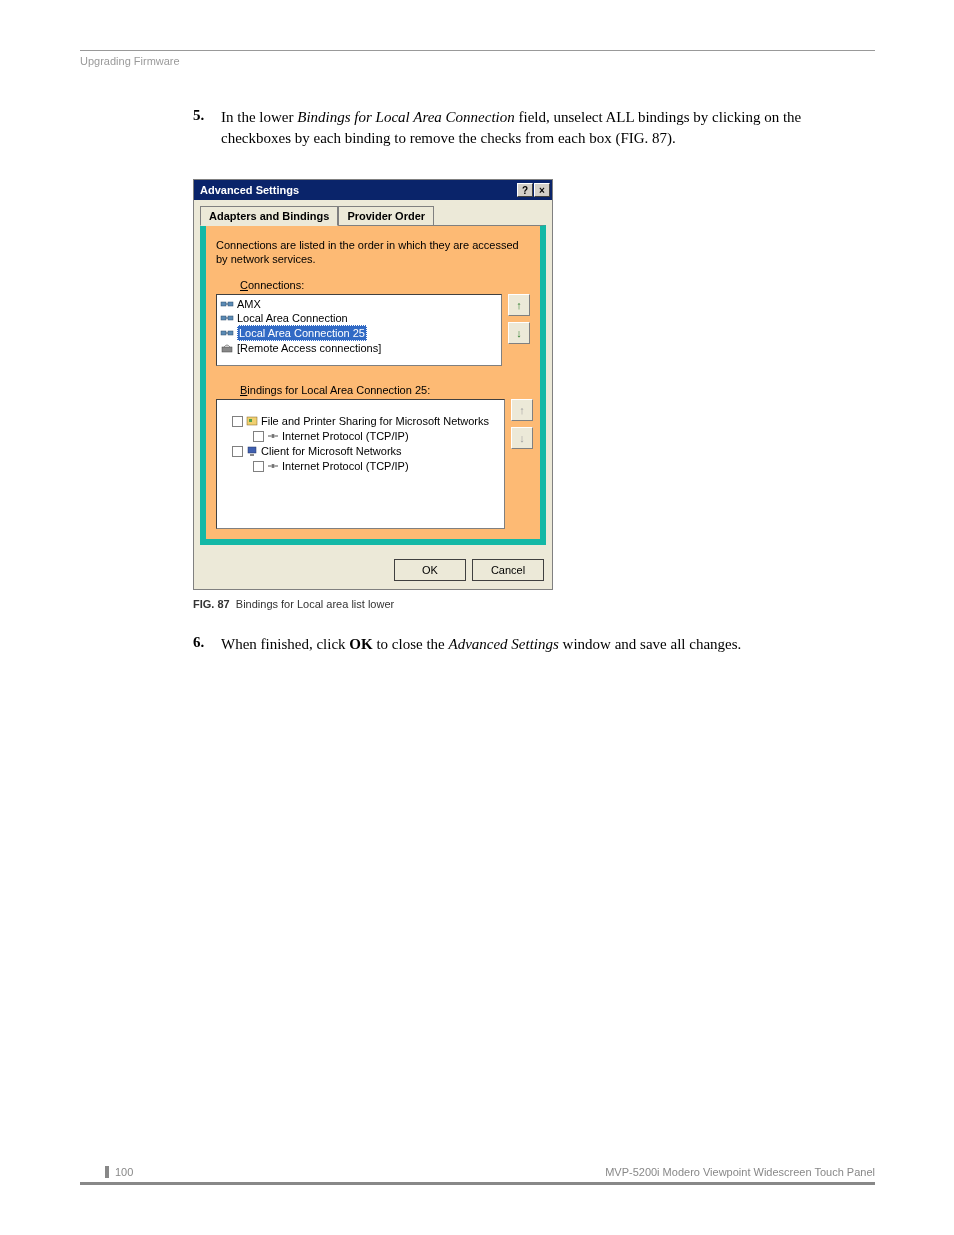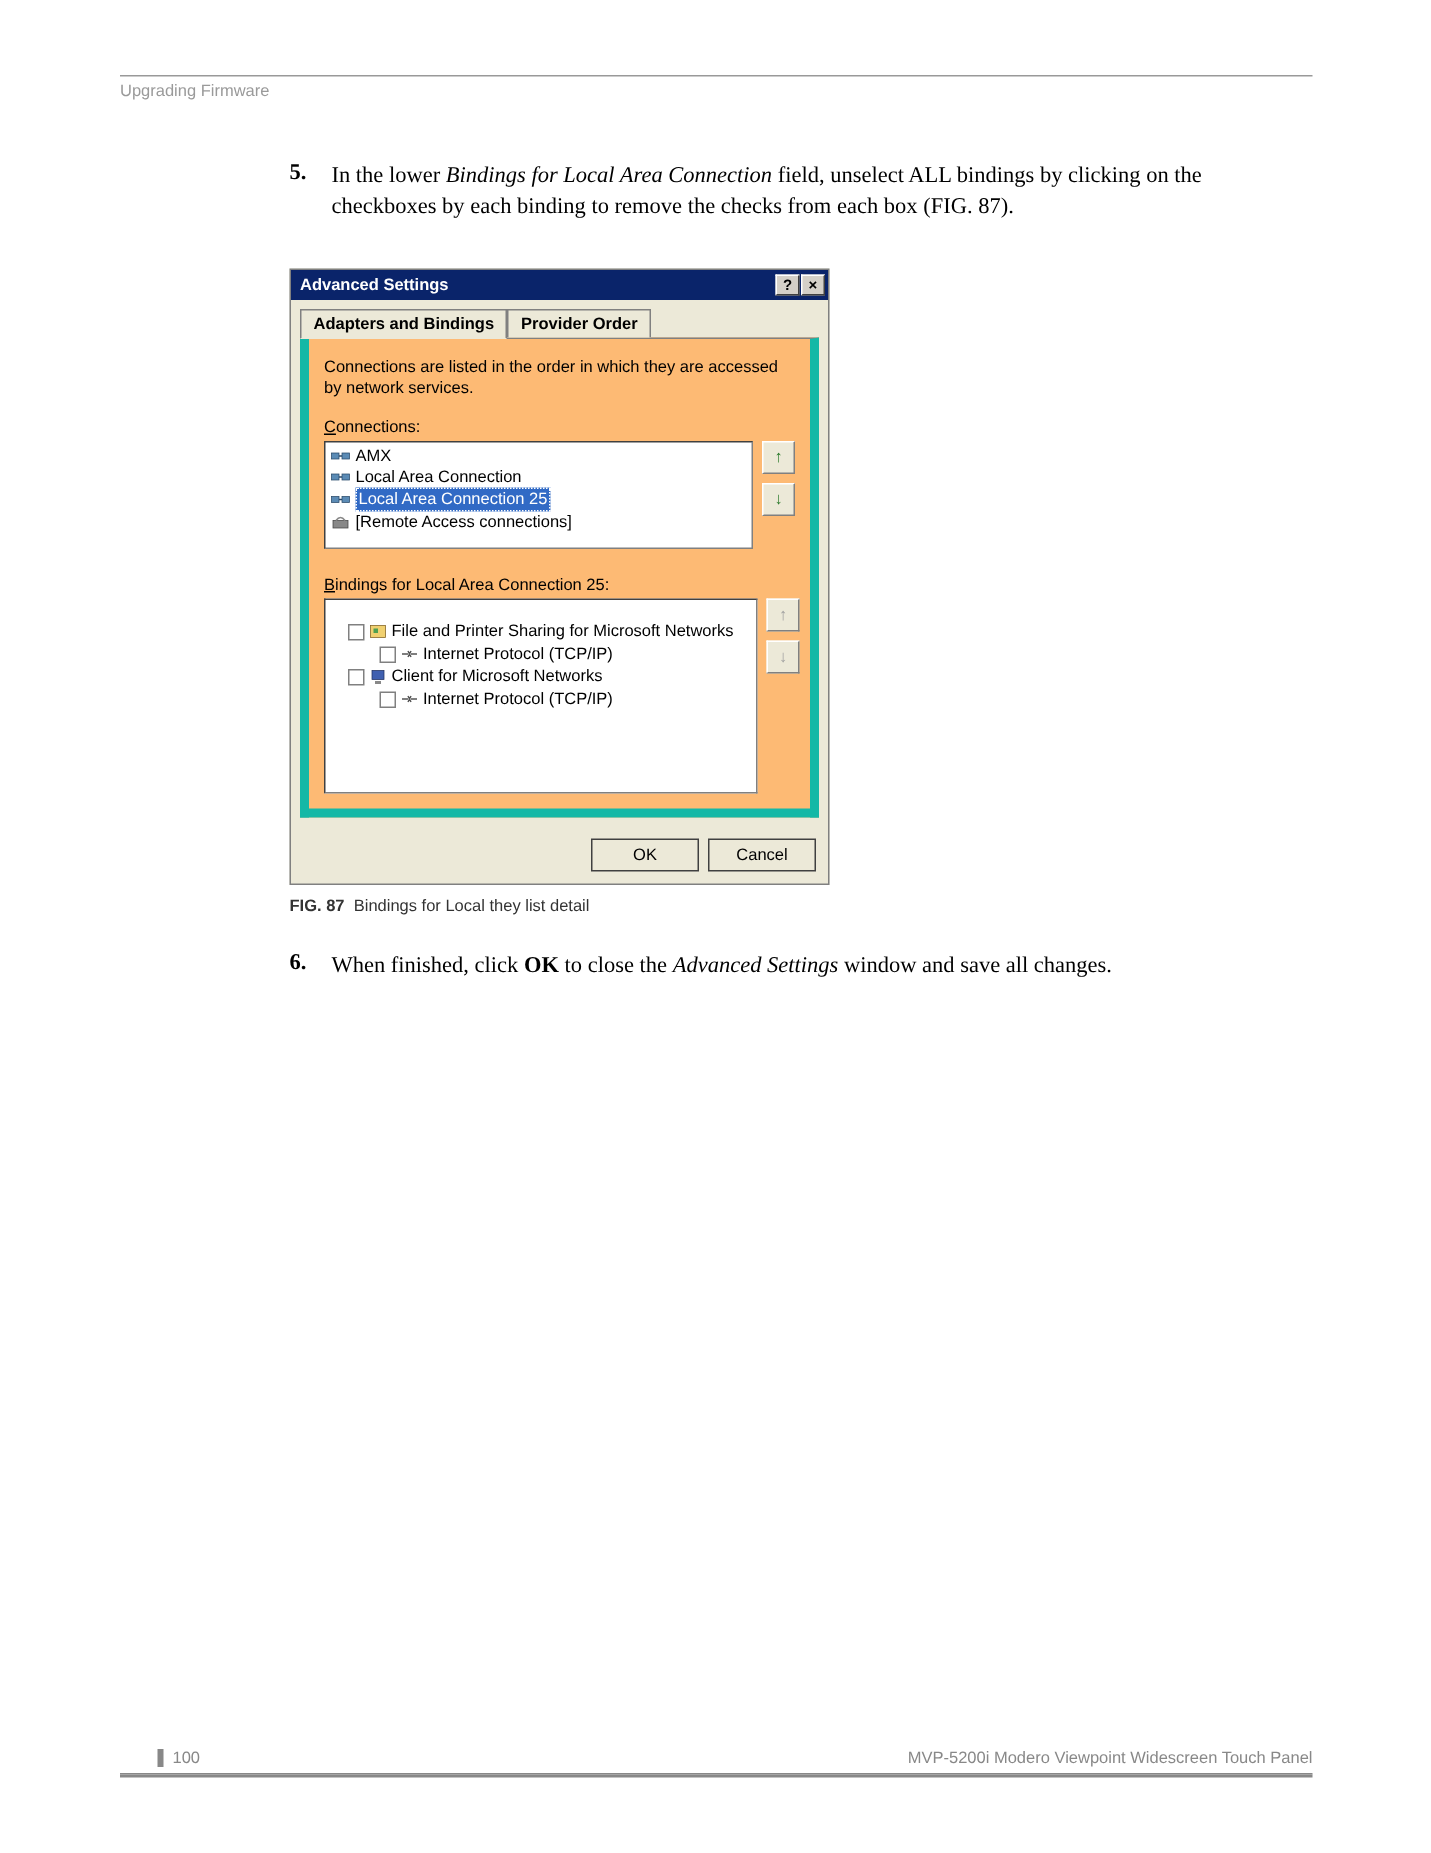--- a/index.html
+++ b/index.html
@@ -116,20 +116,21 @@
     min-height: 300px;
   }
   .desc {
     font-size: 11px;
     margin-bottom: 12px;
     line-height: 1.3;
   }
   .label-text {
     font-size: 11px;
     margin-bottom: 3px;
+    margin-left: 24px;
   }
   .label-text .u { text-decoration: underline; }
   .list-area {
     display: flex;
     gap: 6px;
     margin-bottom: 18px;
   }
   .listbox {
     flex: 1;
     background: #fff;
@@ -403,21 +404,21 @@
           </div>
         </div>
       </div>
       <div class="button-row">
         <div class="dlg-button">OK</div>
         <div class="dlg-button">Cancel</div>
       </div>
     </div>
 
     <div class="fig-caption">
-      <span class="fb">FIG. 87</span>&nbsp;&nbsp;<span>Bindings for Local they list detail</span>
+      <span class="fb">FIG. 87</span>&nbsp;&nbsp;<span>Bindings for Local area list lower</span>
     </div>
 
     <div class="step" style="margin-top:24px">
       <div class="step-num">6.</div>
       <div class="step-text">
         <span>When finished, click </span><span class="bold">OK</span><span> to close the </span><span class="italic">Advanced Settings</span><span> window and save all changes.</span>
       </div>
     </div>
   </div>
 </div>

